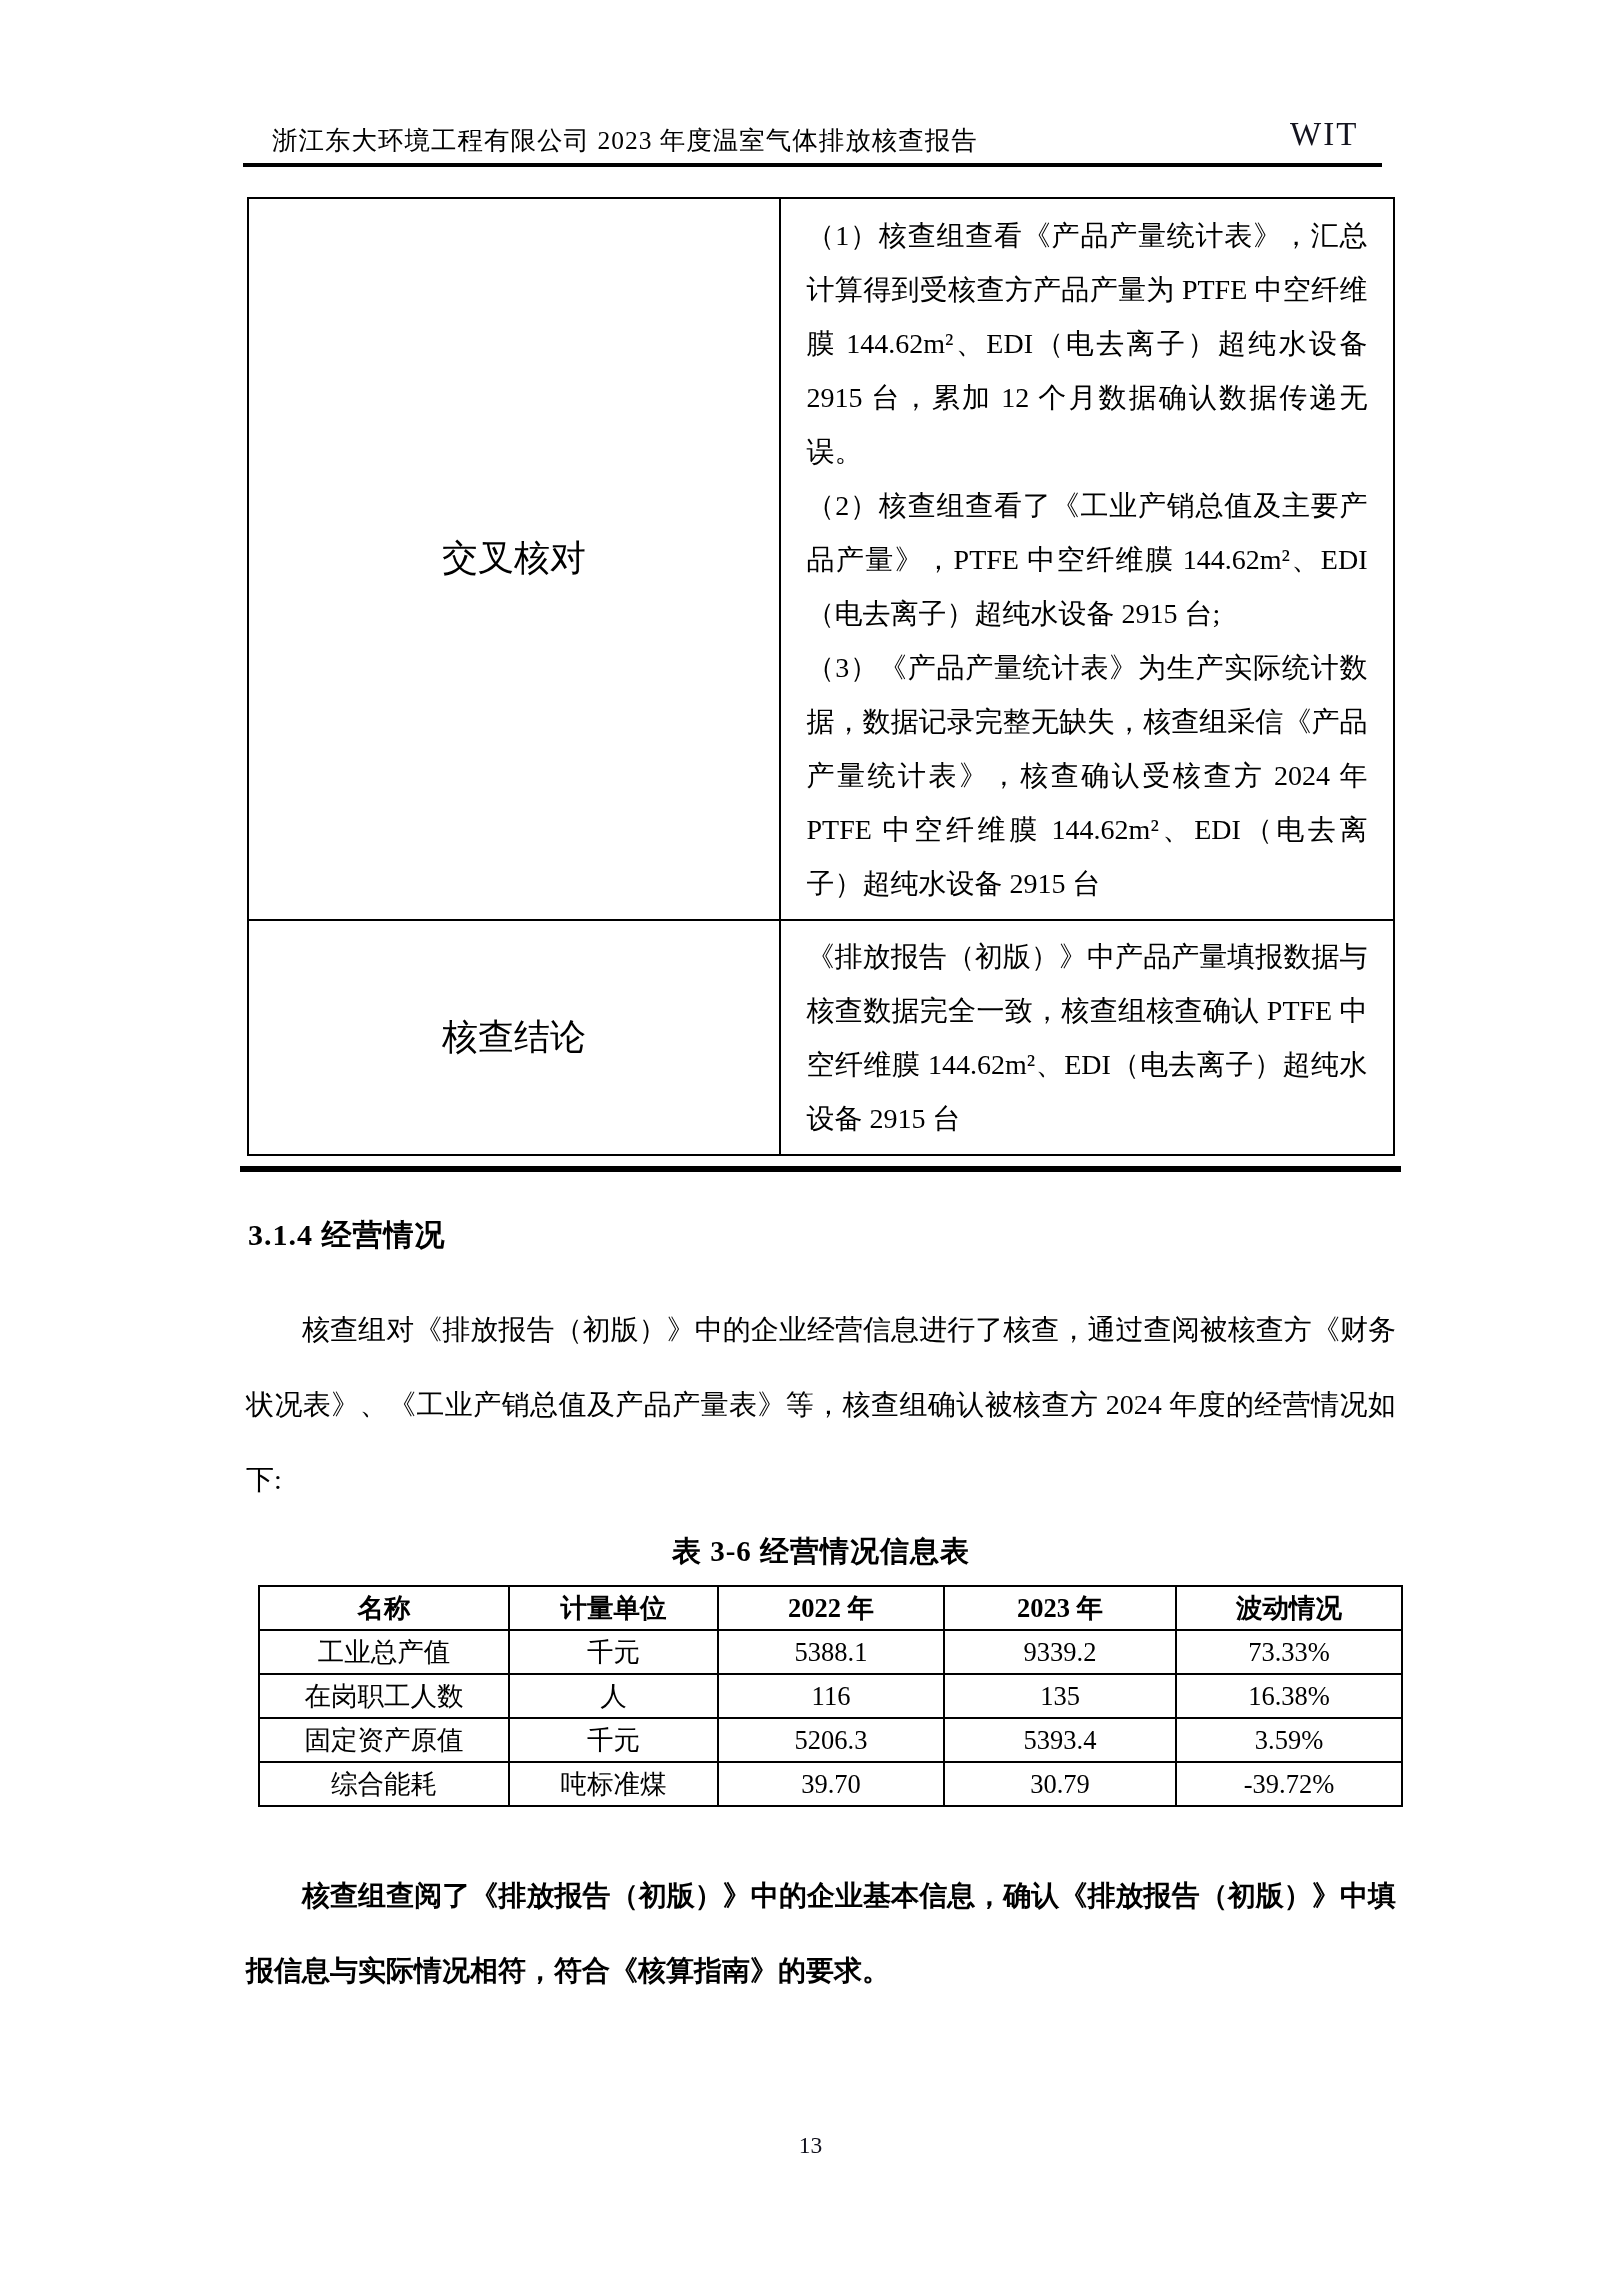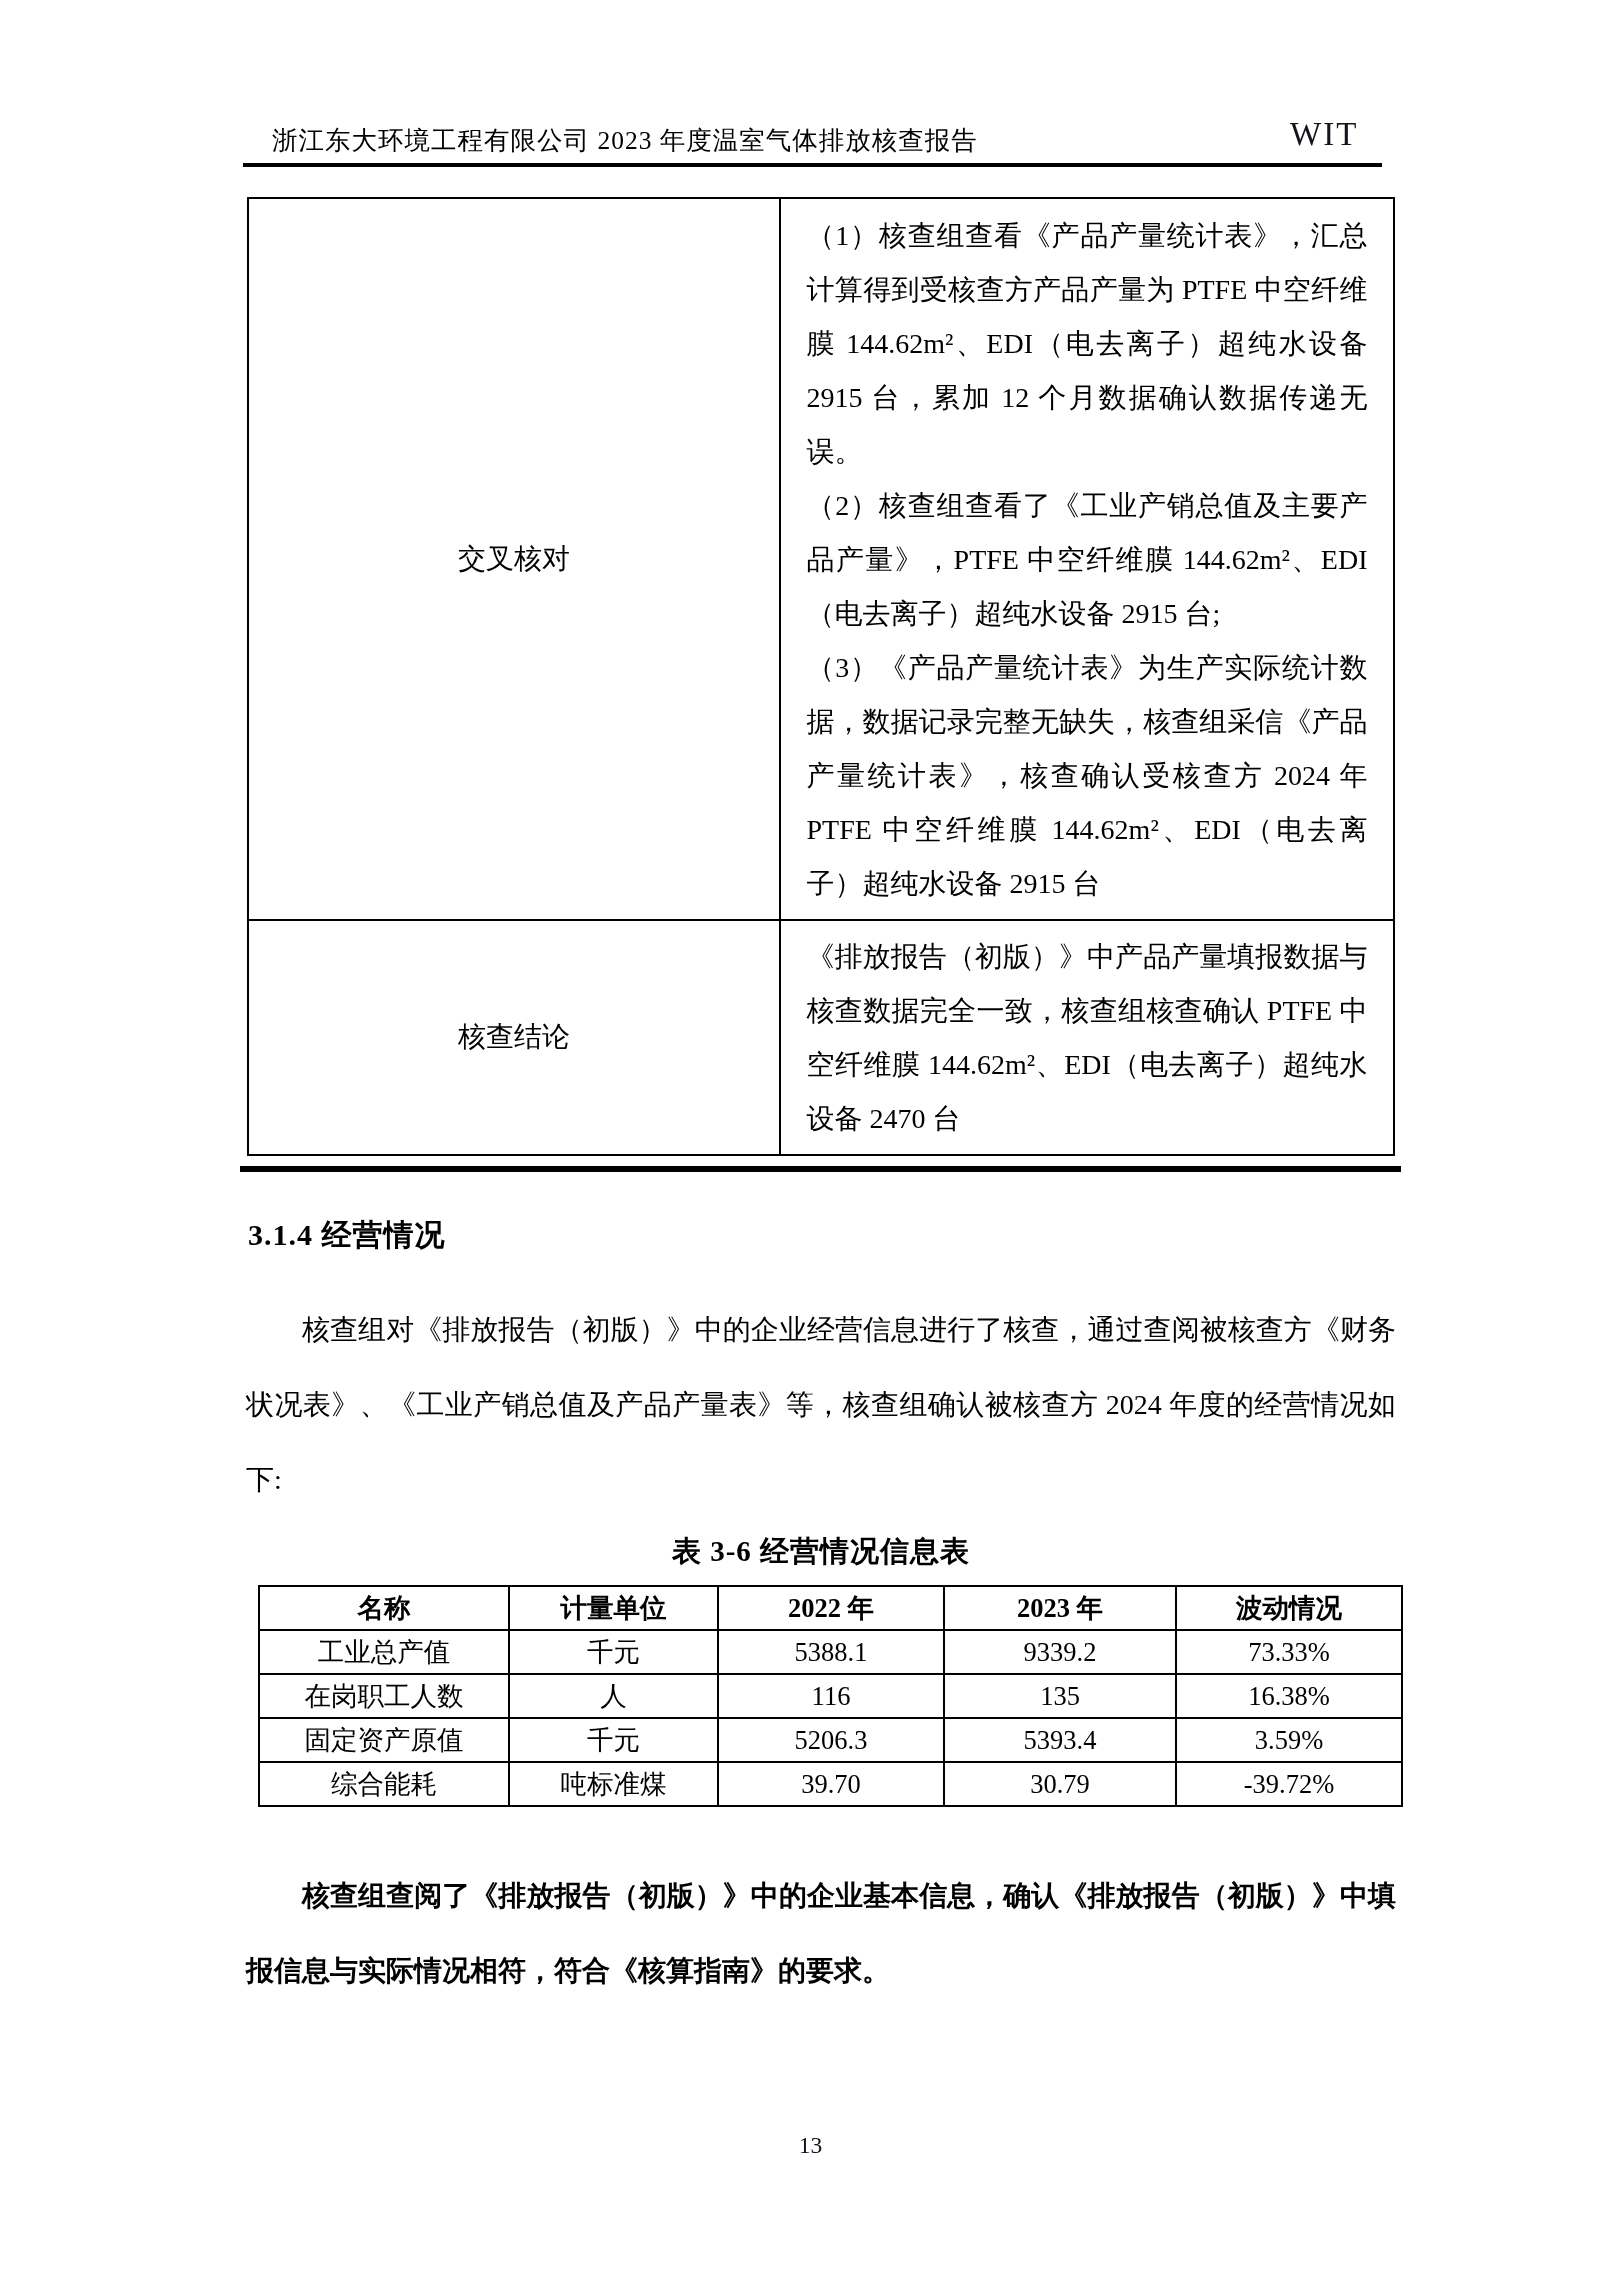--- a/index.html
+++ b/index.html
@@ -47,21 +47,21 @@
     table-layout: fixed;
   }
   .vtable td {
     border: 2px solid #000000;
     vertical-align: middle;
   }
   .vtable { border: 2.9px solid #000000; }
   .vtable .label-cell {
     width: 532px;
     text-align: center;
-    font-size: 28px;
+    font-size: 36px;
   }
   .vtable .content-cell {
     font-size: 28px;
     line-height: 54px;
     padding: 9.8px 25.5px 7.8px 25.5px;
     text-align: justify;
     white-space: pre-wrap;
     vertical-align: top;
   }
   .vtable .row-cross td { height: 710px; }
@@ -152,21 +152,21 @@
   <table class="vtable">
     <tbody>
         <tr class="row-cross">
       <td class="label-cell">交叉核对</td>
       <td class="content-cell">（1）核查组查看《产品产量统计表》，汇总计算得到受核查方产品产量为 PTFE 中空纤维膜 144.62m²、EDI（电去离子）超纯水设备 2915 台，累加 12 个月数据确认数据传递无误。
 （2）核查组查看了《工业产销总值及主要产品产量》，PTFE 中空纤维膜 144.62m²、EDI（电去离子）超纯水设备 2915 台;
 （3）《产品产量统计表》为生产实际统计数据，数据记录完整无缺失，核查组采信《产品产量统计表》，核查确认受核查方 2024 年 PTFE 中空纤维膜 144.62m²、EDI（电去离子）超纯水设备 2915 台</td>
     </tr>
     <tr class="row-concl">
       <td class="label-cell">核查结论</td>
-      <td class="content-cell">《排放报告（初版）》中产品产量填报数据与核查数据完全一致，核查组核查确认 PTFE 中空纤维膜 144.62m²、EDI（电去离子）超纯水设备 2470 台</td>
+      <td class="content-cell">《排放报告（初版）》中产品产量填报数据与核查数据完全一致，核查组核查确认 PTFE 中空纤维膜 144.62m²、EDI（电去离子）超纯水设备 2915 台</td>
     </tr>
   </tbody>
     </table>
 
   <div class="thick-rule"></div>
 
   <div class="section-heading">3.1.4 经营情况</div>
   <div class="para para-1">核查组对《排放报告（初版）》中的企业经营信息进行了核查，通过查阅被核查方《财务状况表》、《工业产销总值及产品产量表》等，核查组确认被核查方 2024 年度的经营情况如下:</div>
 
   <div class="ops-title">表 3-6 经营情况信息表</div>

